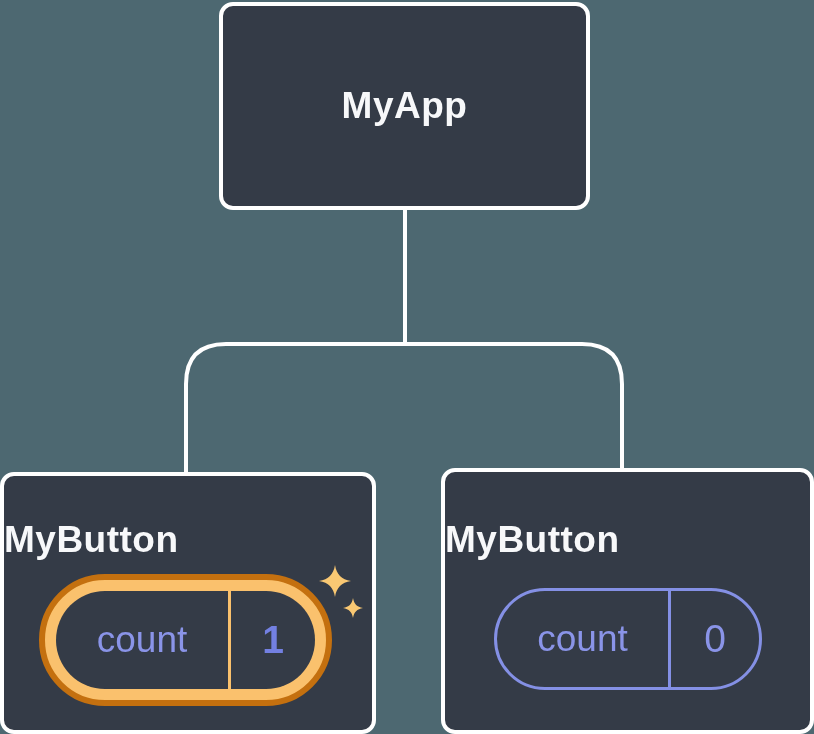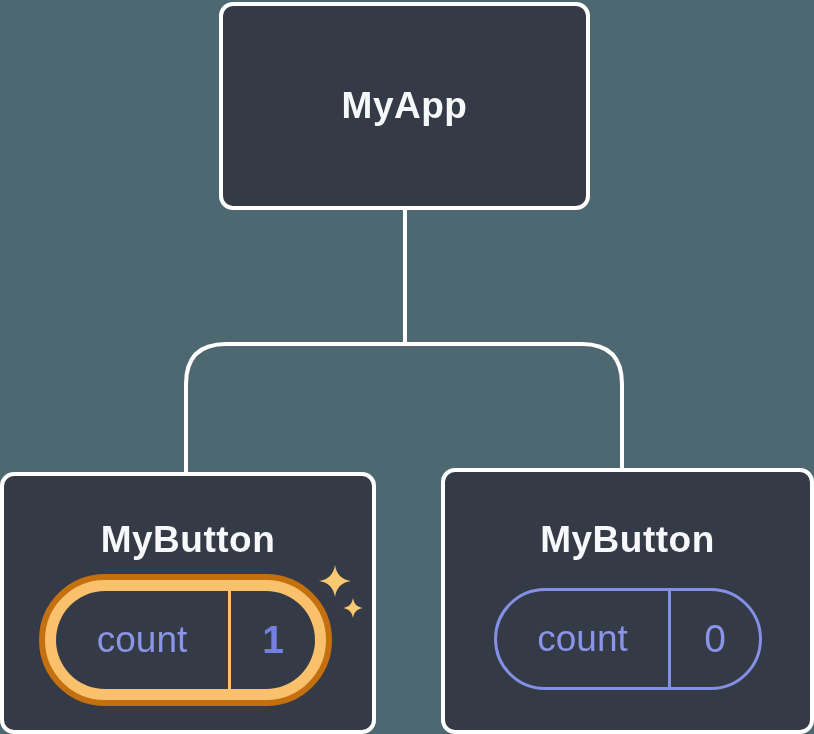--- a/index.html
+++ b/index.html
@@ -20,21 +20,21 @@
     background:var(--node-bg);
     border:4px solid var(--node-border);
     border-radius:14px;
   }
   .node-root{left:219px;top:2px;width:371px;height:208px;display:flex;align-items:center;justify-content:center;}
   .node-left{left:0px;top:472px;width:376px;height:262px;}
   .node-right{left:441px;top:468px;width:373px;height:266px;}
   .node-label{
     color:var(--title-text);font-size:37px;font-weight:600;letter-spacing:0.5px;line-height:44px;
   }
-  .child-title{position:absolute;left:0;top:42px;width:100%;text-align:center;}
+  .child-title{position:absolute;left:0;top:42px;width:100%;}
   .node-right .child-title{top:46px;}
 
   
   .pill-hl{
     position:absolute;left:35px;top:98px;width:293px;height:132px;box-sizing:border-box;
     border:6px solid var(--highlight-outer);
     background:var(--highlight-inner);
     border-radius:999px;padding:11px;
   }
   .pill-hl-inner{

